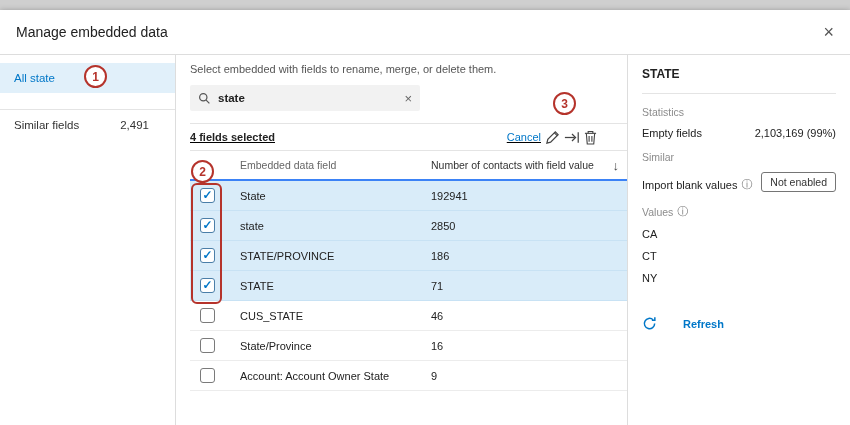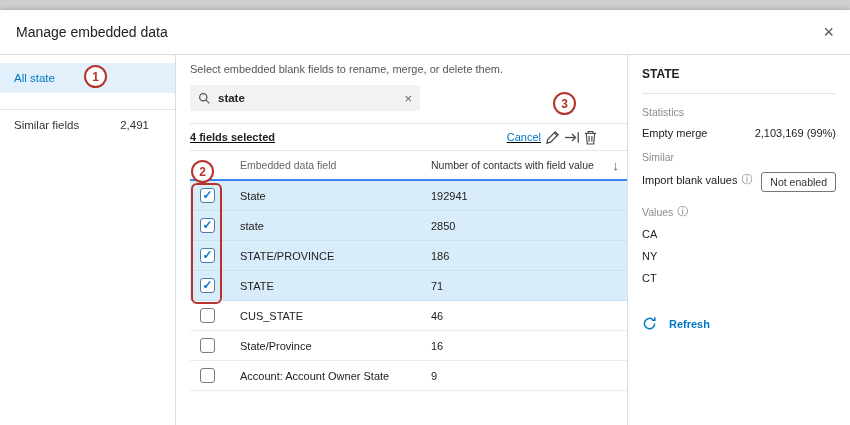--- a/index.html
+++ b/index.html
@@ -54,27 +54,27 @@
   .checkbox[data-checked="true"] { border-color:#4a7ea8; }
   .checkbox[data-checked="true"]::after { content:"✓"; position:absolute; left:1.5px; top:-1px;
               color:#0077C8; font-size:12px; font-weight:bold; }
 
   
   .details { width:222px; flex:0 0 222px; padding:12px 14px; font-size:11px; color:#222; }
   .panel-title { font-size:12px; font-weight:bold; margin-bottom:12px; }
   .panel-divider { border-top:1px solid #e4e4e4; }
   .section-label { color:#8c8c8c; font-size:10.5px; margin:12px 0 9px; }
   .stat-row { display:flex; justify-content:space-between; margin-bottom:4px; }
-  .setting-row { display:flex; justify-content:space-between; align-items:flex-start; margin-bottom:4px; }
+  .setting-row { display:flex; justify-content:space-between; align-items:flex-end; margin-bottom:4px; }
   .label-with-info { display:flex; align-items:center; gap:4px; }
   .info-icon { color:#777; font-size:11px; }
   .btn-outline { border:1px solid #757575; border-radius:3px; background:#fff; padding:3px 8px;
                  font-size:10.5px; color:#333; cursor:pointer; font-family:"Liberation Sans", sans-serif; }
   .value-item { margin-bottom:10px; }
-  .refresh-row { display:flex; align-items:center; gap:12px; color:#0077C8; margin-top:32px; cursor:pointer; }
+  .refresh-row { display:flex; align-items:center; gap:26px; color:#0077C8; margin-top:32px; cursor:pointer; }
   .refresh-label { font-size:11px; font-weight:bold; }
 
   
   .ann-circle { position:absolute; width:23px; height:23px; border:2px solid #b5332b; border-radius:50%;
                 background:#fff; color:#b5332b; display:flex; align-items:center; justify-content:center;
                 font-size:12px; font-weight:bold; z-index:20; }
   .ann-rect { position:absolute; border:2px solid #b5332b; border-radius:6px; z-index:19; pointer-events:none; }
   #ann1 { left:84px; top:65px; }
   #ann2 { left:191px; top:160px; }
   #ann3 { left:553px; top:92px; }
@@ -98,21 +98,21 @@
           <span>All state</span>
         </div>
         <div class="side-divider"></div>
         <div class="side-item">
           <span>Similar fields</span>
           <span>2,491</span>
         </div>
       </div>
 
       <div class="main">
-        <div class="instruction">Select embedded blank fields to rename, merge, or delete them.</div>
+        <div class="instruction">Select embedded with fields to rename, merge, or delete them.</div>
 
         <div class="search-box">
           <span style="display:flex;">
             <svg viewBox="0 0 16 16" width="13" height="13">
                 <circle cx="6.5" cy="6.5" r="4.5" fill="none" stroke="#555" stroke-width="1.5"></circle>
                 <line x1="10" y1="10" x2="14" y2="14" stroke="#555" stroke-width="1.5"></line>
               </svg>
           </span>
           <input value="state" style="">
           <span class="search-clear">×</span>
@@ -204,40 +204,40 @@
           <div class="col-field">Account: Account Owner State</div>
           <div class="col-count">9</div>
         </div>
       </div>
 
       <div class="details">
         <div class="panel-title">STATE</div>
         <div class="panel-divider"></div>
         <div class="section-label">Statistics</div>
         <div class="stat-row">
-          <span>Empty merge</span>
+          <span>Empty fields</span>
           <span>2,103,169 (99%)</span>
         </div>
         <div class="section-label">Similar</div>
         <div class="setting-row">
           <span class="label-with-info">
             <span>Import blank values</span>
             <span class="info-icon">ⓘ</span>
           </span>
           <button class="btn-outline">Not enabled</button>
         </div>
         <div class="section-label">
           <span class="label-with-info">
             <span>Values</span>
             <span class="info-icon">ⓘ</span>
           </span>
         </div>
         <div class="value-item">CA</div>
+        <div class="value-item">CT</div>
         <div class="value-item">NY</div>
-        <div class="value-item">CT</div>
         <div class="refresh-row">
           <span style="display:flex;">
             <svg viewBox="0 0 16 16" width="15" height="15" fill="none" stroke="#0077C8" stroke-width="1.6">
                 <path d="M13.5 8a5.5 5.5 0 1 1-1.7-3.95"></path>
                 <path d="M13.7 1.2v3.2h-3.2"></path>
               </svg>
           </span>
           <span class="refresh-label">Refresh</span>
         </div>
       </div>

